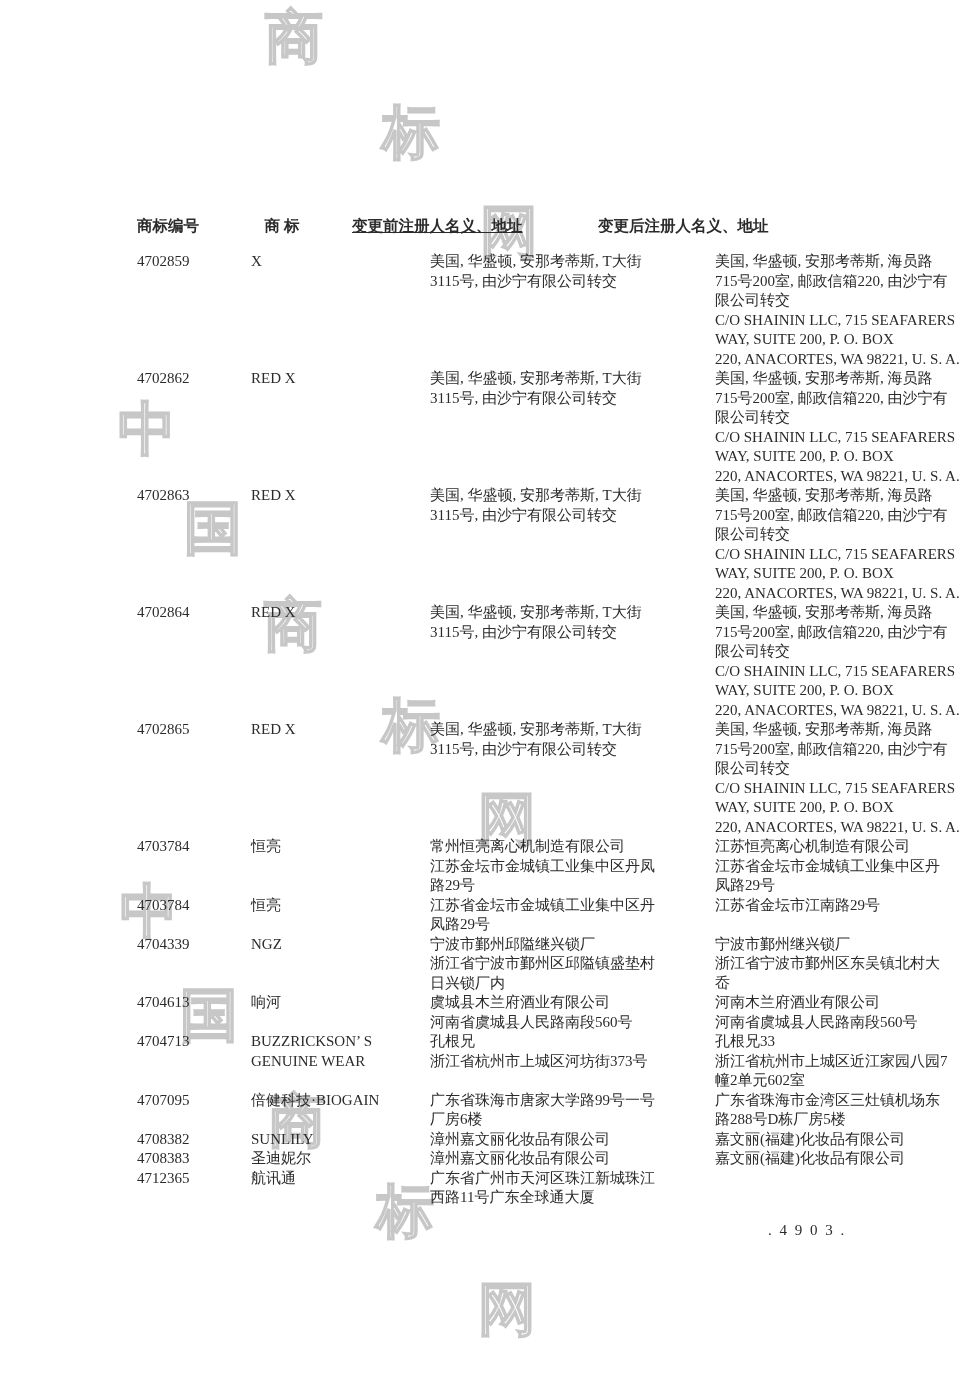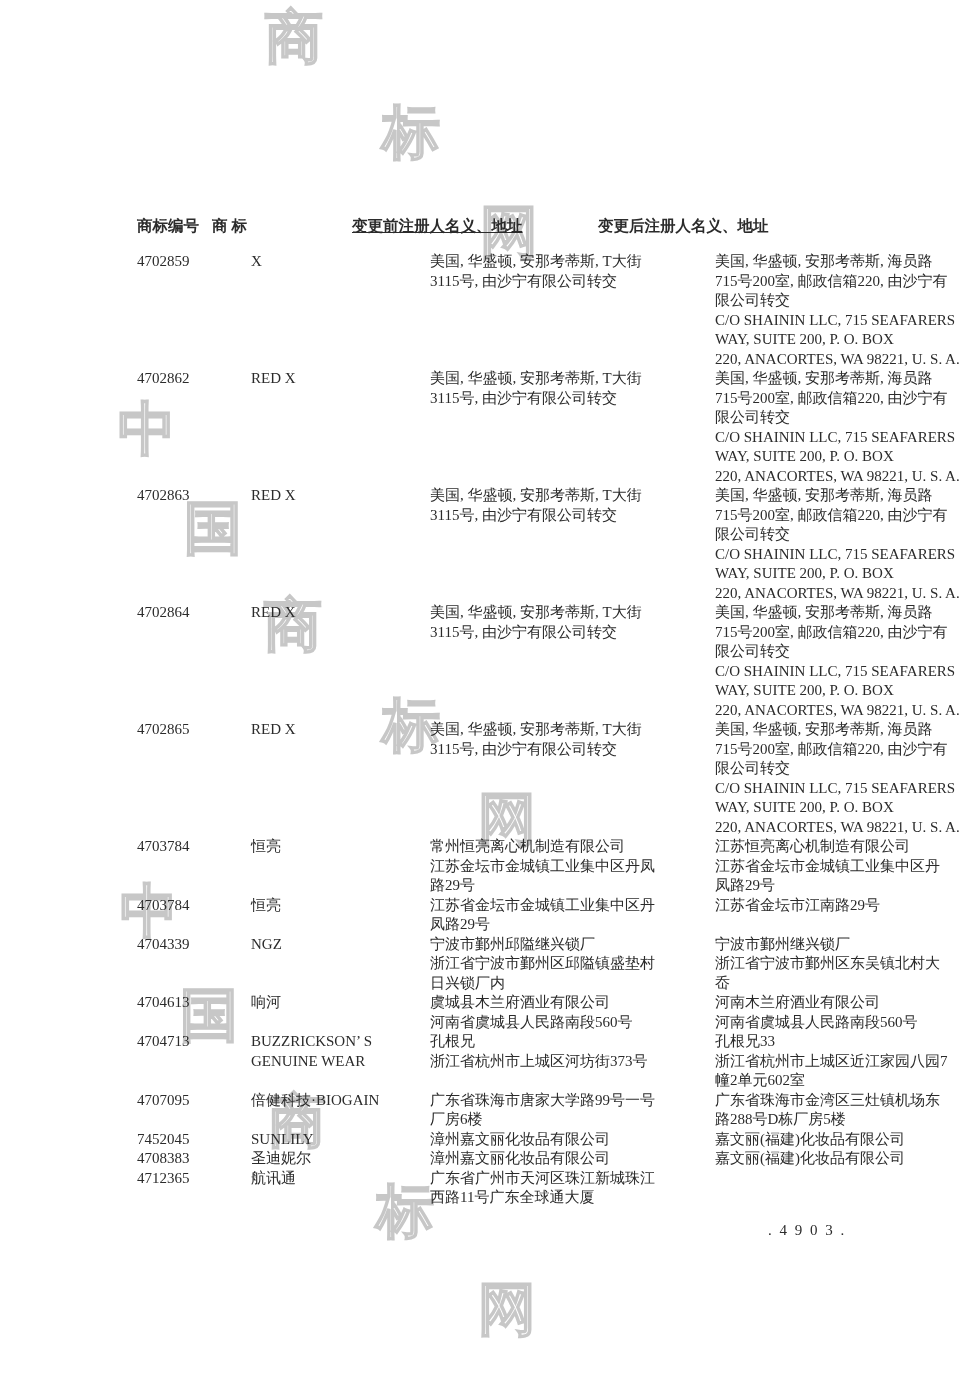--- a/index.html
+++ b/index.html
@@ -10,21 +10,21 @@
   
   .wm{
     position:absolute;
     font-family:"DejaVu Sans","Liberation Sans",sans-serif;
     font-weight:bold;font-size:58px;line-height:1;
     color:transparent;-webkit-text-stroke:1.6px #c7c7c7;
     user-select:none;pointer-events:none;
   }
   .table{position:absolute;left:137px;top:216px;}
   .header-row{display:flex;font-weight:bold;font-size:15.5px;line-height:20px;margin-bottom:16px;white-space:nowrap;}
-  .h1{width:75px;}.h2{width:140px;}.h3{width:246px;text-decoration:underline;}.h4{width:282px;}
+  .h1{width:75px;}.h2{width:140px;text-align:center;}.h3{width:246px;text-decoration:underline;}.h4{width:282px;}
   .row{display:flex;align-items:flex-start;gap:39px;}
   .cell{font-size:15px;line-height:19.5px;}
   .c1{width:75px;}
   .c2{width:140px;}
   .c3{width:246px;}
   .c4{width:282px;}
   .line{white-space:nowrap;}
   .page-number{
     position:absolute;left:768px;top:1222px;
     font-size:15px;letter-spacing:2px;white-space:nowrap;
@@ -255,21 +255,21 @@
             <div class="line">广东省珠海市唐家大学路99号一号</div>
             <div class="line">厂房6楼</div>
           </div>
           <div class="cell c4">
             <div class="line">广东省珠海市金湾区三灶镇机场东</div>
             <div class="line">路288号D栋厂房5楼</div>
           </div>
         </div>
         <div class="row">
           <div class="cell c1">
-            <div class="line">7452045</div>
+            <div class="line">4708382</div>
           </div>
           <div class="cell c2">
             <div class="line">SUNLILY</div>
           </div>
           <div class="cell c3">
             <div class="line">漳州嘉文丽化妆品有限公司</div>
           </div>
           <div class="cell c4">
             <div class="line">嘉文丽(福建)化妆品有限公司</div>
           </div>

